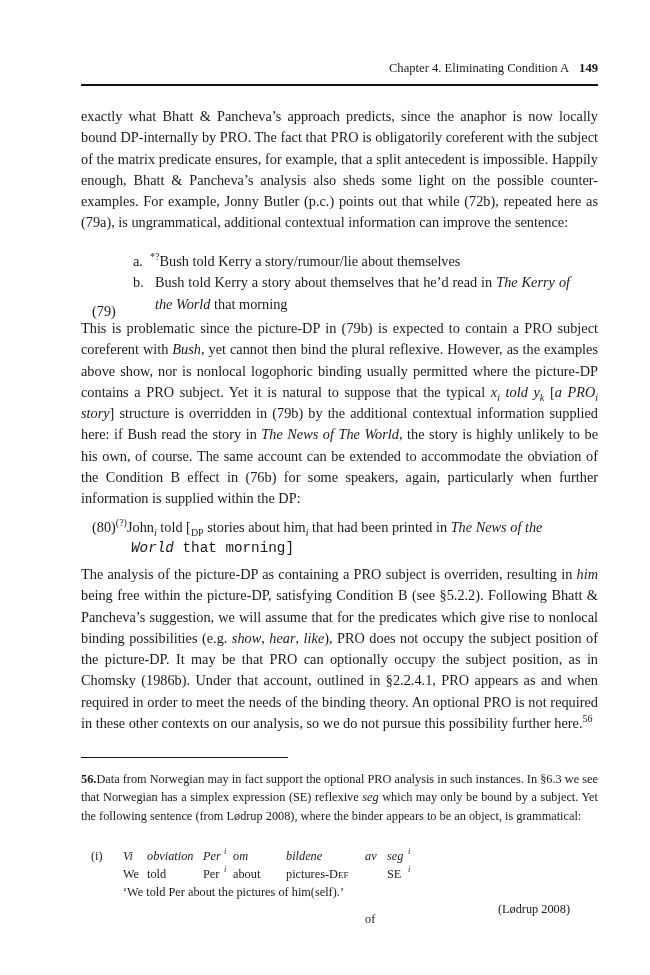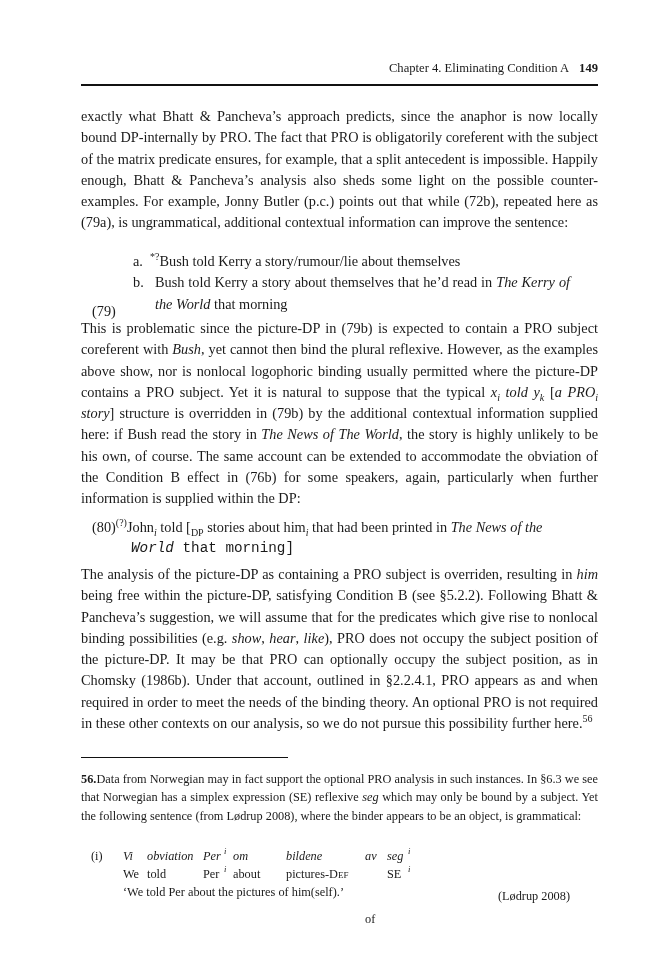--- a/index.html
+++ b/index.html
@@ -81,16 +81,16 @@
       <span class="w" style="left:24px;">told</span>
       <span class="w" style="left:80px;">Per</span>
         <sub class="w" style="left:101px;top:4px;"><i>i</i></sub>
       <span class="w" style="left:110px;">about</span>
       <span class="w" style="left:163px;"><span>pictures-</span><span class="sc">Def</span></span>
       <span class="w" style="left:242px;margin-top:45px;">of</span>
       <span class="w" style="left:264px;">SE</span>
         <sub class="w" style="left:285px;top:4px;"><i>i</i></sub>
     </div>
     <div class="row" style="top:36px;">‘We told Per about the pictures of him(self).’</div>
-    <span class="src" style="top:40px;margin-left:44px;">(Lødrup 2008)</span>
+    <span class="src" style="top:53px;margin-left:44px;">(Lødrup 2008)</span>
   </div>
 
 </div>
 
 </body></html>

